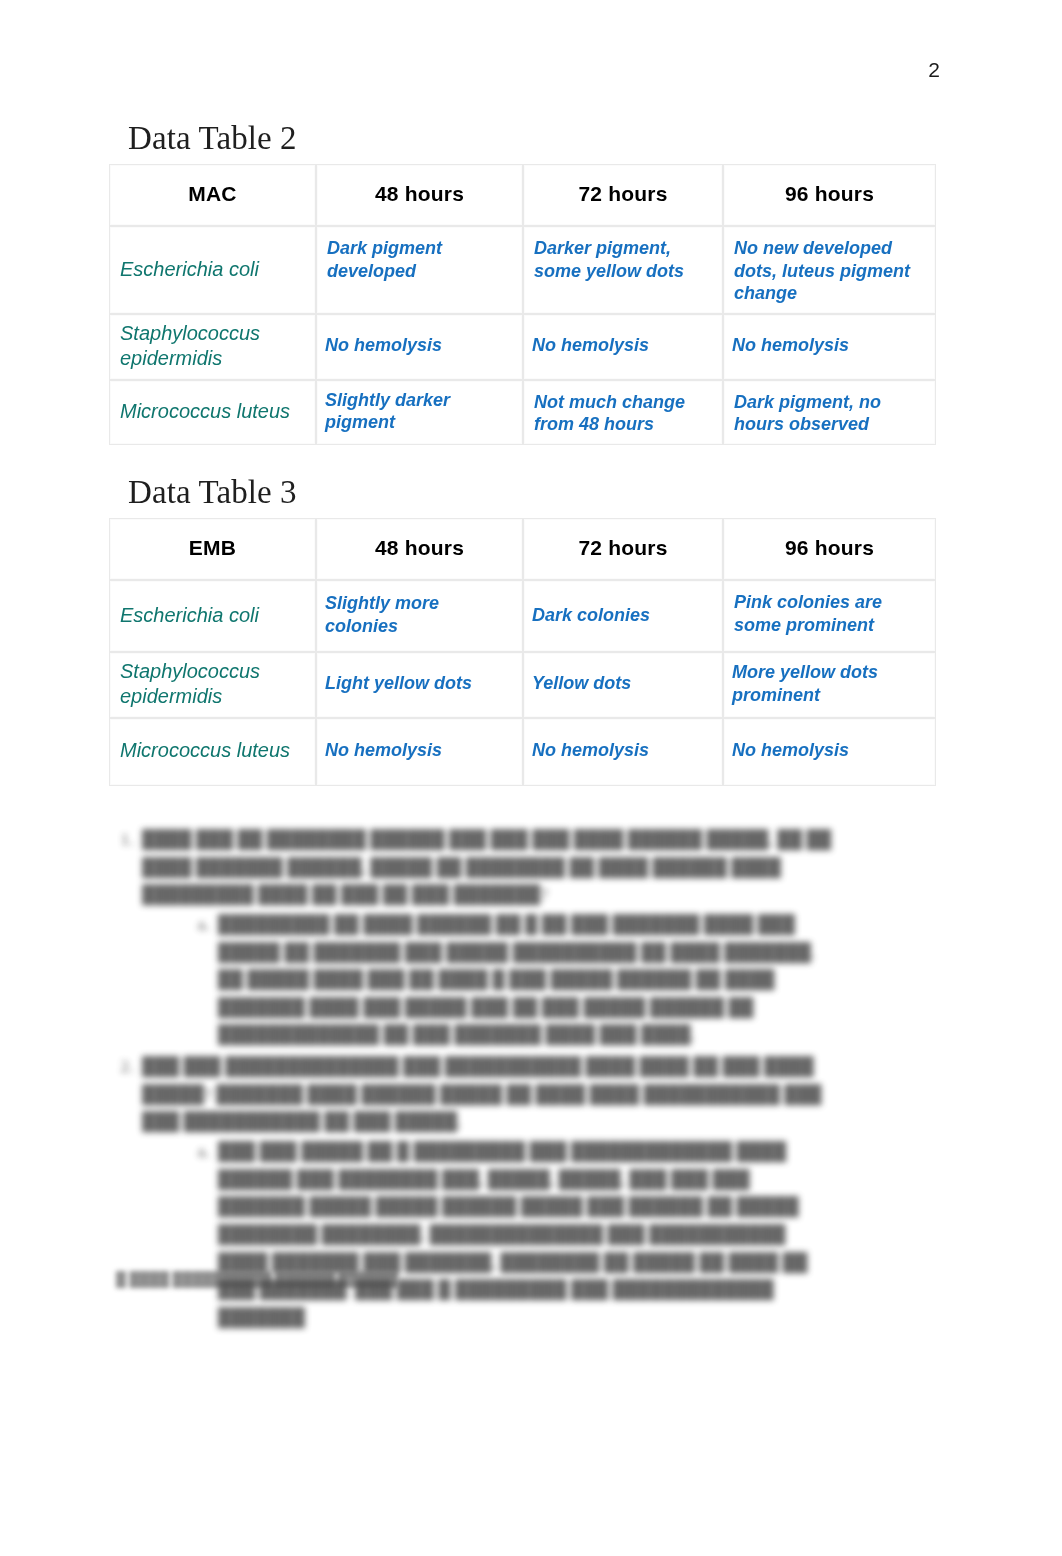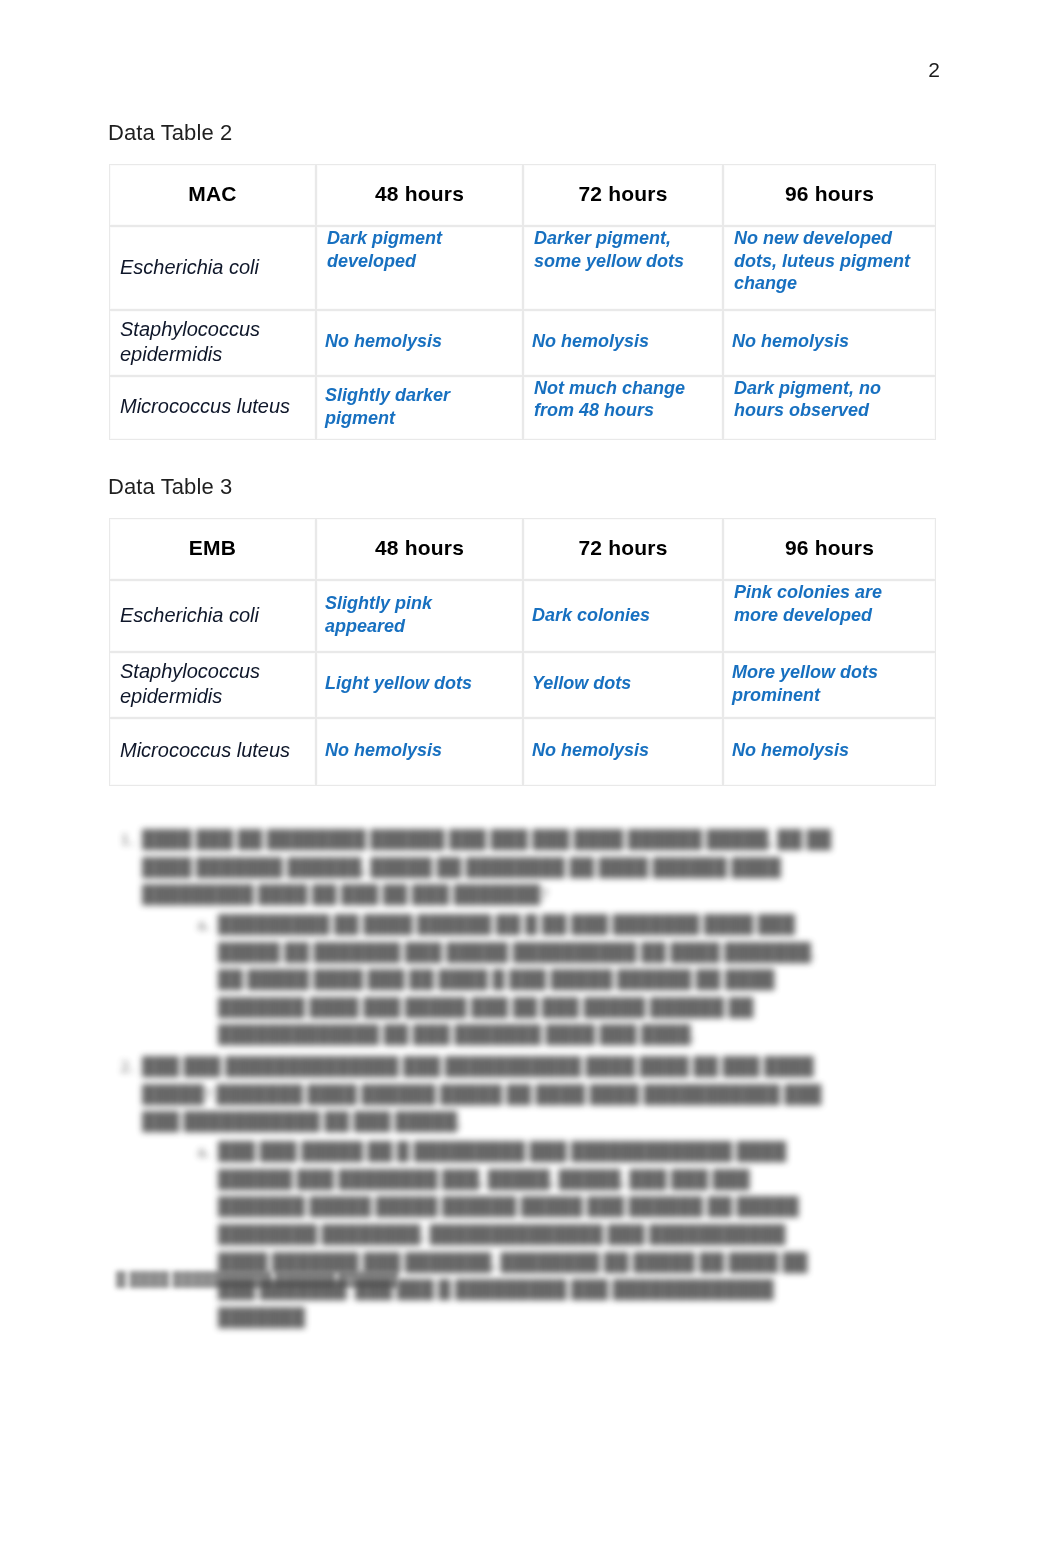--- a/index.html
+++ b/index.html
@@ -27,25 +27,25 @@
     top: 58px;
     right: 122px;
     font-size: 21px;
     color: #1a1a1a;
     font-family: "Liberation Sans", sans-serif;
   }
 
   
   .table-heading {
     position: absolute;
-    left: 108px;
-    font-size: 22px;
+    left: 128px;
+    font-size: 33px;
     color: #1f1f1f;
     letter-spacing: 0.1px;
-    font-family: Liberation Sans, sans-serif;
+    font-family: Liberation Serif, serif;
     white-space: nowrap;
   }
   #heading-t2 { top: 120px; }
   #heading-t3 { top: 474px; }
 
   
   .data-table-wrap {
     position: absolute;
     left: 109px;
     width: 827px;
@@ -85,40 +85,40 @@
     color: #000000;
     height: 62px;
     font-family: "Liberation Sans", sans-serif;
     letter-spacing: 0.2px;
   }
 
   
   .species-cell {
     font-style: italic;
     font-size: 20px;
-    color: #0f172a;
+    color: #0f766e;
     line-height: 1.24;
     padding-left: 32px;
     padding-right: 8px;
     text-align: left;
     vertical-align: middle;
   }
 
   
   .result-cell {
     font-style: italic;
     font-weight: bold;
     font-size: 18px;
     color: #1770c0;
     line-height: 1.26;
     text-align: left;
     padding-left: 18px;
     padding-right: 10px;
   }
-  .result-cell.va-top { vertical-align: top; padding-top: 0; }
+  .result-cell.va-top { vertical-align: top; padding-top: 10px; }
   .result-cell.va-mid { vertical-align: middle; padding-left: 8px; }
 
   
   .row-h-t2-1 td { height: 84px; }
   .row-h-t2-2 td { height: 54px; }
   .row-h-t2-3 td { height: 64px; }
 
   .row-h-t3-1 td { height: 72px; }
   .row-h-t3-2 td { height: 62px; }
   .row-h-t3-3 td { height: 68px; }
@@ -228,23 +228,23 @@
         <tr>
           <th class="hdr-cell">EMB</th>
           <th class="hdr-cell">48 hours</th>
           <th class="hdr-cell">72 hours</th>
           <th class="hdr-cell">96 hours</th>
         </tr>
       </thead>
       <tbody>
         <tr class="row-h-t3-1">
           <td class="species-cell">Escherichia coli</td>
-          <td class="result-cell va-mid">Slightly pink appeared</td>
+          <td class="result-cell va-mid">Slightly more colonies</td>
           <td class="result-cell va-mid">Dark colonies</td>
-          <td class="result-cell va-top">Pink colonies are more developed</td>
+          <td class="result-cell va-top">Pink colonies are some prominent</td>
         </tr>
         <tr class="row-h-t3-2">
           <td class="species-cell">Staphylococcus epidermidis</td>
           <td class="result-cell va-mid">Light yellow dots</td>
           <td class="result-cell va-mid">Yellow dots</td>
           <td class="result-cell va-mid">More yellow dots prominent</td>
         </tr>
         <tr class="row-h-t3-3">
           <td class="species-cell">Micrococcus luteus</td>
           <td class="result-cell va-mid">No hemolysis</td>

